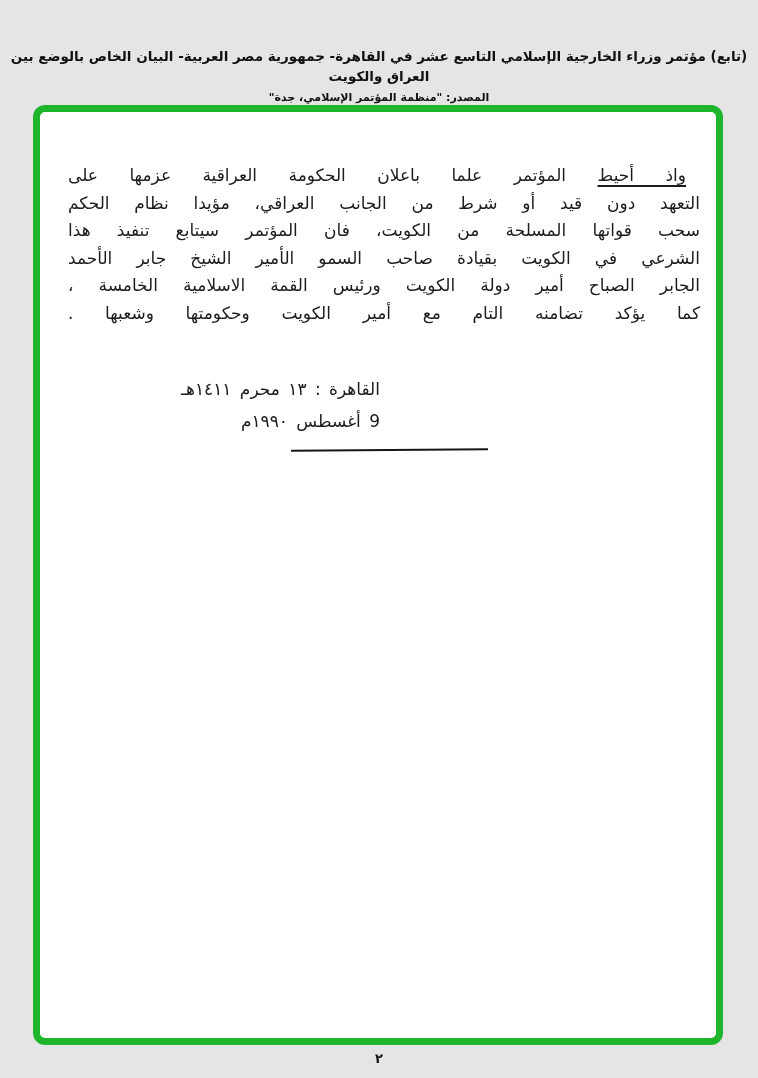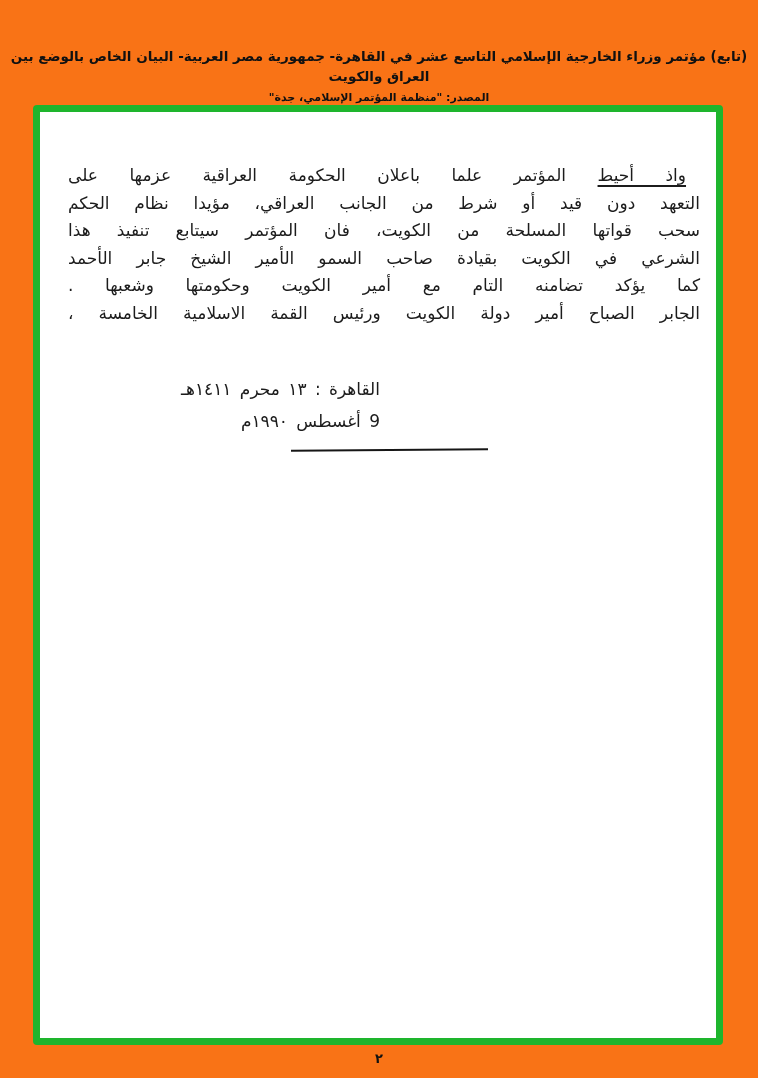--- a/index.html
+++ b/index.html
@@ -1,38 +1,38 @@
 <!DOCTYPE html>
 <html lang="ar"><head>
 <meta charset="utf-8">
 <style>
   * { margin:0; padding:0; box-sizing:border-box; }
   html,body { background:#ffffff; }
   .page {
     position:relative;
     width:758px; height:1078px;
-    background:#f97316;
+    background:#e5e5e5;
     font-family:"DejaVu Sans", sans-serif;
     color:#1c1c1c;
     overflow:hidden;
   }
   
   .header {
     position:absolute; top:46px; left:0; right:0;
     text-align:center; direction:rtl;
     font-weight:bold; color:#111;
   }
   .header-line1 { font-size:13.5px; letter-spacing:.2px; line-height:20px; }
   .header-line2 { font-size:11px; margin-top:5px; }
   
   .frame {
     position:absolute; left:33px; top:105px;
     width:690px; height:940px;
     border:7px solid #1eb52d;
-    border-radius:4px;
+    border-radius:12px;
     background:#ffffff;
   }
   
   .body-text {
     position:absolute; top:50px; left:28px; right:16px;
     direction:rtl;
     font-size:17px; line-height:27.5px;
     color:#1c1c1c;
     letter-spacing:.5px;
     word-spacing:4px;
@@ -87,22 +87,22 @@
 
   <div class="frame">
 
     <div class="body-text" dir="rtl">
       <div class="p-line first">
         <span class="lead-underline">واذ أحيط</span><span> المؤتمر علما باعلان الحكومة العراقية عزمها على</span>
       </div>
       <div class="p-line">التعهد دون قيد أو شرط من الجانب العراقي، مؤيدا نظام الحكم</div>
       <div class="p-line">سحب قواتها المسلحة من الكويت، فان المؤتمر سيتابع تنفيذ هذا</div>
       <div class="p-line">الشرعي في الكويت بقيادة صاحب السمو الأمير الشيخ جابر الأحمد</div>
+      <div class="p-line">الجابر الصباح أمير دولة الكويت ورئيس القمة الاسلامية الخامسة ،</div>
       <div class="p-line">كما يؤكد تضامنه التام مع أمير الكويت وحكومتها وشعبها .</div>
-      <div class="p-line">الجابر الصباح أمير دولة الكويت ورئيس القمة الاسلامية الخامسة ،</div>
     </div>
 
     <div class="date-block" dir="rtl">
       <div class="date-line1">القاهرة :  ١٣ محرم ١٤١١هـ</div>
       <div class="date-line2">9 أغسطس ١٩٩٠م</div>
     </div>
 
     <div class="divider"></div>
 
   </div>

